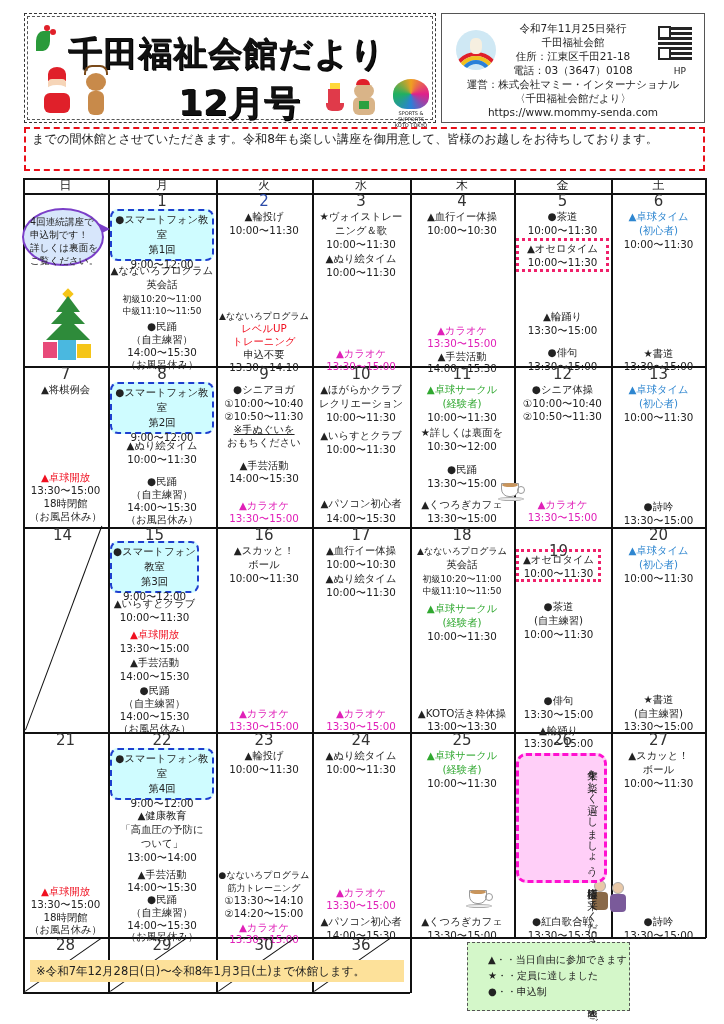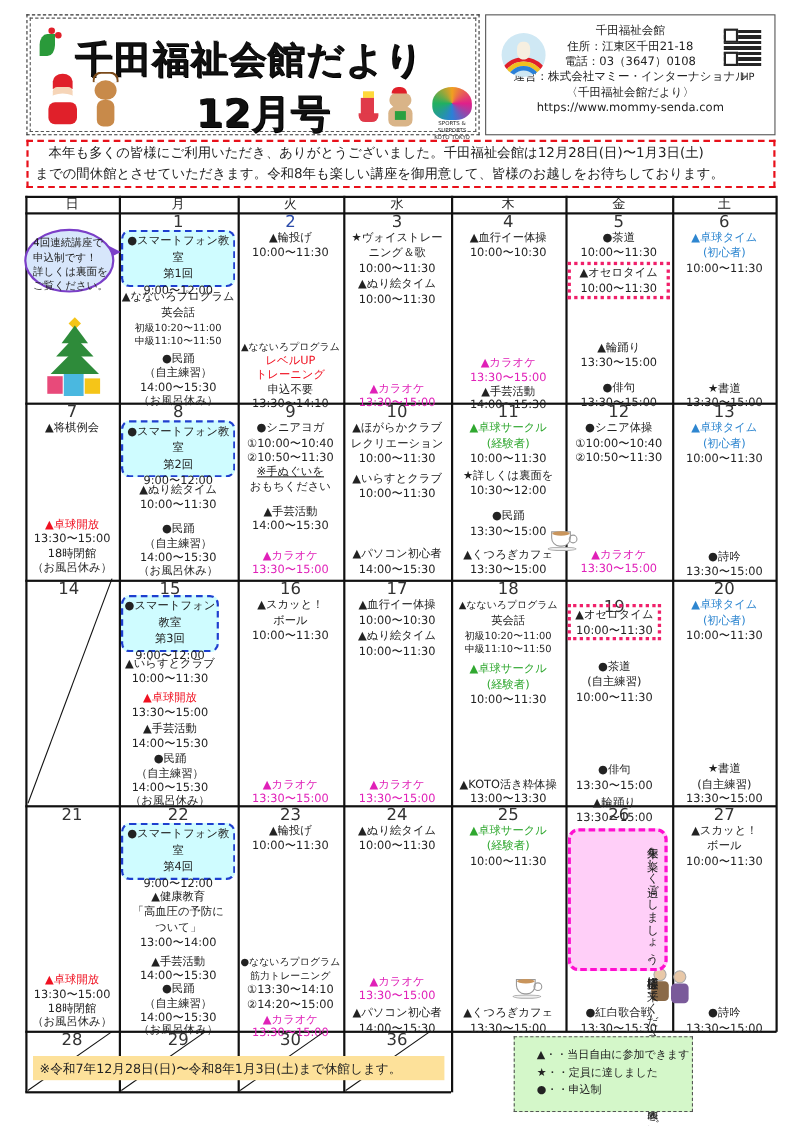--- a/index.html
+++ b/index.html
@@ -140,32 +140,32 @@
   </div>
 </div>
 
 <div id="info-box" class="abs">
   <div id="logo-circle" class="abs">
     <div class="rainbow" style="border-color:#e0202a;"></div>
     <div class="rainbow" style="border-color:#f0c020;left:0;top:26px;width:40px;height:40px;"></div>
     <div class="rainbow" style="border-color:#2a80d8;left:4px;top:30px;width:32px;height:32px;"></div>
     <div style="position:absolute;left:14px;top:8px;width:12px;height:16px;background:#f6efe0;border-radius:40%;"></div>
   </div>
+  <div class="line">令和7年11月25日発行</div>
   <div class="line">千田福祉会館</div>
   <div class="line">住所：江東区千田21-18</div>
   <div class="line">電話：03（3647）0108</div>
   <div class="line">運営：株式会社マミー・インターナショナル</div>
   <div class="line">〈千田福祉会館だより〉</div>
   <div class="line">https://www.mommy-senda.com</div>
   <div id="qr" class="abs"></div>
   <div id="hp-label" class="abs">HP</div>
 </div>
 
 <div id="notice" class="abs">
-  <div>　本年も多くの皆様にご利用いただき、ありがとうございました。千田福祉会館は12月28日(日)〜1月3日(土)</div>
   <div>までの間休館とさせていただきます。令和8年も楽しい講座を御用意して、皆様のお越しをお待ちしております。</div>
 </div>
 
 <div id="calendar" class="abs">
 
   <div class="hline" style="left:0;top:0;width:683px;"></div>
   <div class="hline" style="left:0;top:15px;width:683px;"></div>
   <div class="hline" style="left:0;top:188px;width:683px;"></div>
   <div class="hline" style="left:0;top:349px;width:683px;"></div>
   <div class="hline" style="left:0;top:554px;width:683px;"></div>

